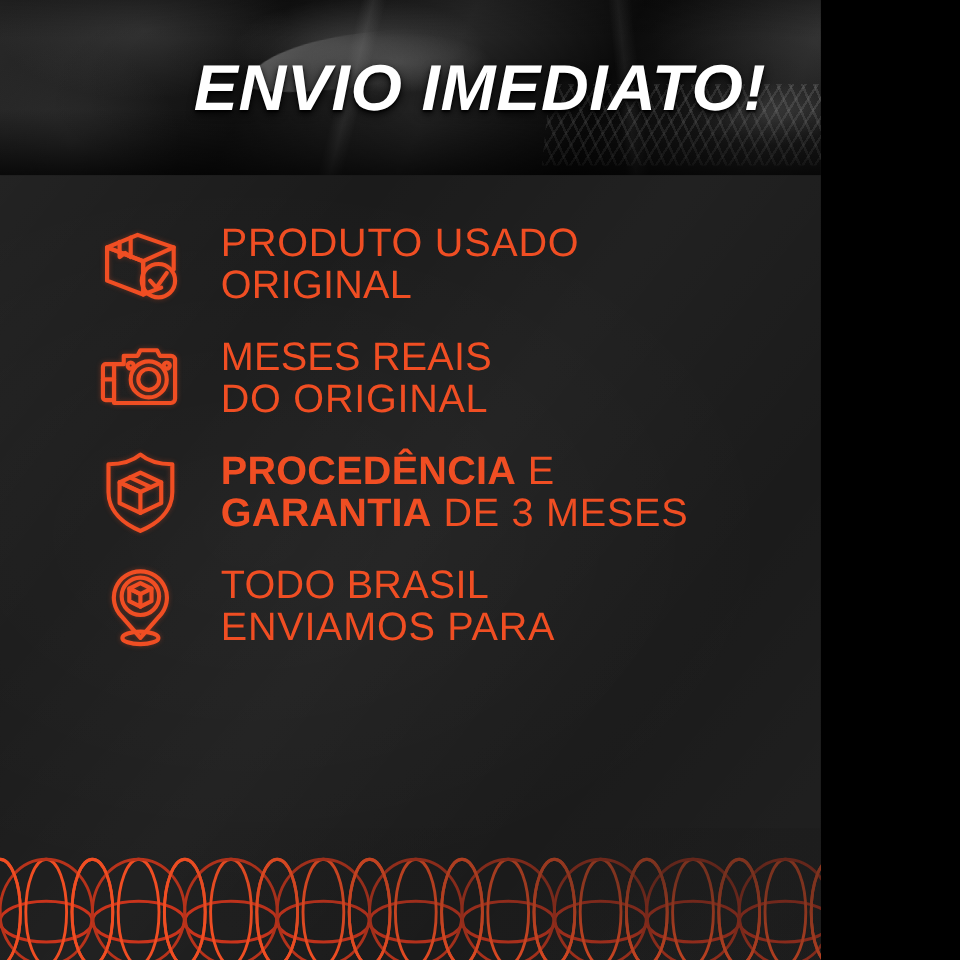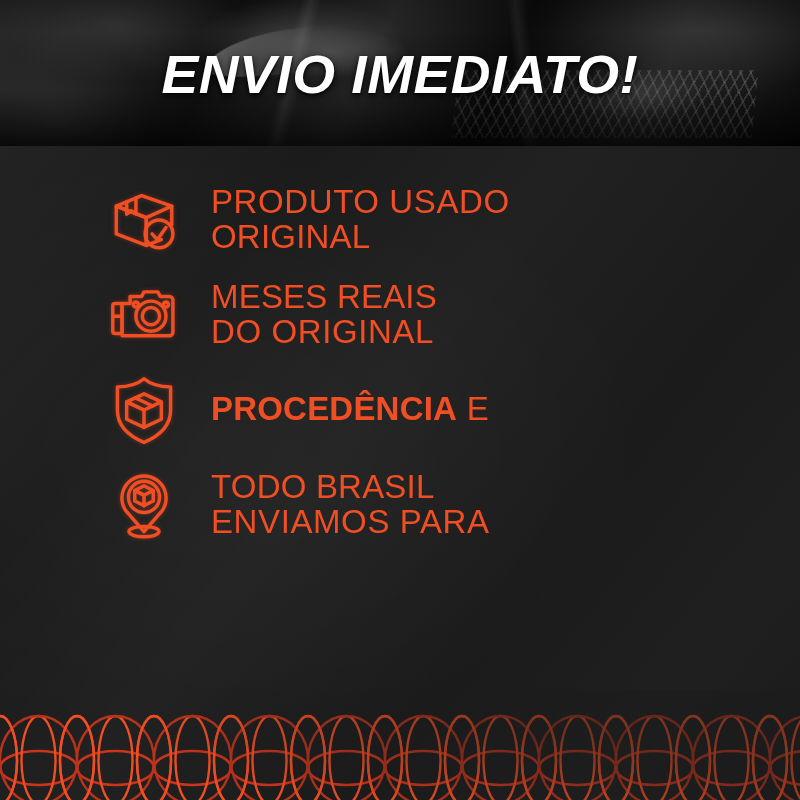--- a/index.html
+++ b/index.html
@@ -6,21 +6,21 @@
     margin: 0;
     padding: 0;
     background: #000;
   }
   body {
     font-family: "Liberation Sans", sans-serif;
   }
 
   #banner {
     position: relative;
-    width: 800px;
+    width: 684px;
     height: 800px;
     overflow: hidden;
     background: #1b1b1b;
   }
 
   
   .header {
     position: absolute;
     left: 0; top: 0;
     width: 800px;
@@ -107,21 +107,21 @@
 
   .features {
     position: absolute;
     left: 0; top: 172px;
     width: 800px;
   }
   .feature-row {
     display: flex;
     align-items: center;
     height: 95px;
-    padding-left: 105px;
+    padding-left: 78px;
     box-sizing: border-box;
   }
   .feature-icon {
     width: 78px;
     height: 78px;
     flex: 0 0 78px;
     display: flex;
     align-items: center;
     justify-content: center;
   }
@@ -227,20 +227,23 @@
                    C44 55 55 46 55 32 L55 12 C48 12 39 11 32 5 Z"></path>
           <path d="M17 25 L32 18 L47 25 L32 32 Z"></path>
           <path d="M17 25 L17 40 L32 47 L32 32 Z"></path>
           <path d="M47 25 L47 40 L32 47"></path>
           <path d="M24.5 21.5 L39.5 28.5"></path>
         </svg>
       </div>
       <div class="feature-text">
         <span class="ftline">
           <span class="seg-bold">PROCEDÊNCIA</span><span class="seg-light"> E</span>
+        </span>
+        <span class="ftline">
+          <span class="seg-bold">GARANTIA</span><span class="seg-light"> DE 3 MESES</span>
         </span>
       </div>
     </div>
 
 
     <div class="feature-row">
       <div class="feature-icon">
         <svg viewBox="0 0 64 64" fill="none" stroke="#F04E23" stroke-width="3" stroke-linecap="round" stroke-linejoin="round">
           <path d="M32 7 A19 19 0 0 1 45.5 39.5 L32 55 L18.5 39.5 A19 19 0 0 1 32 7 Z"></path>
           <circle cx="32" cy="25" r="13.5"></circle>

